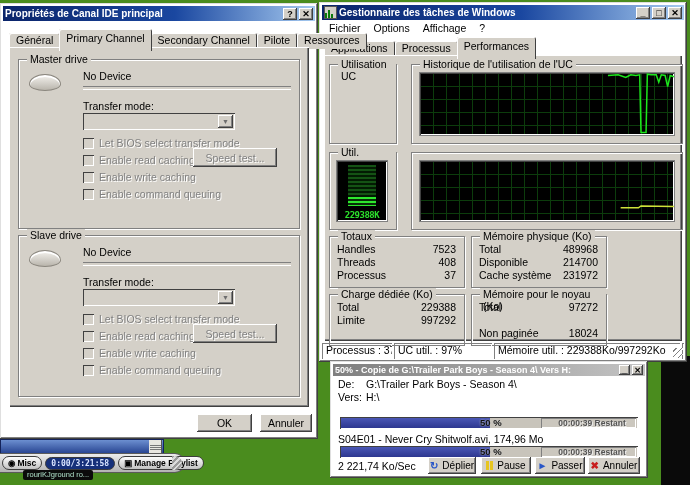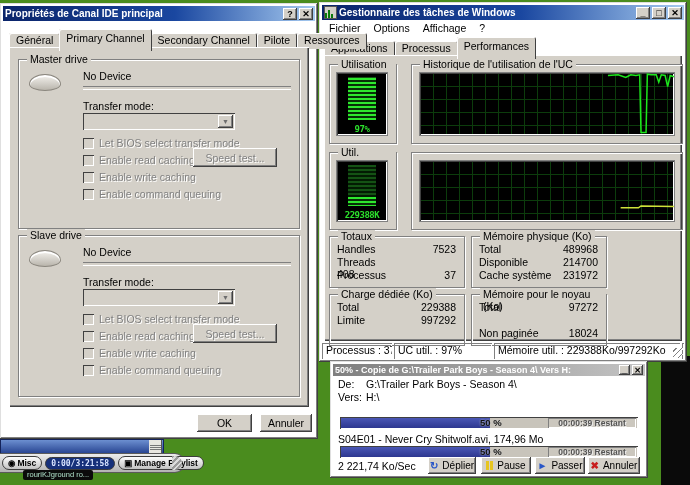--- a/index.html
+++ b/index.html
@@ -61,21 +61,21 @@
   .status-cell{box-shadow:inset 1px 1px 0 #808080,inset -1px -1px 0 #fff;padding:1px 4px;white-space:nowrap;overflow:hidden;}
   .grip{flex:1 1 auto;box-shadow:inset 1px 1px 0 #808080,inset -1px -1px 0 #fff;position:relative;}
   .grip::after{content:"";position:absolute;right:1px;bottom:1px;width:10px;height:10px;
     background:repeating-linear-gradient(135deg,transparent 0 2px,#808080 2px 3px,#fff 3px 4px);}
   
   .pbar{position:absolute;height:12px;background:#c8c4bb;box-shadow:inset 1px 1px 0 #404040,inset -1px -1px 0 #fff;}
   .pfill{position:absolute;left:1px;top:1px;bottom:1px;background:linear-gradient(180deg,#4a57b5,#2d3790);}
   .plabel{position:absolute;left:47%;top:0;font-weight:bold;font-size:9.5px;color:#111;text-shadow:0 0 2px #cfcfcf;}
   .premain{position:absolute;right:2px;top:1px;bottom:1px;width:88px;background:#cbc7be;
     box-shadow:inset 1px 1px 0 #808080,inset -1px -1px 0 #fff;display:flex;align-items:center;justify-content:center;
-    font-weight:bold;font-size:8.5px;color:#555;text-shadow:1px 1px 0 #eee;white-space:nowrap;}
+    font-weight:bold;font-size:8.5px;color:#555;text-shadow:1px 1px 0 #eee;white-space:nowrap;padding-left:7px;}
   .cbtn{position:absolute;height:17px;font-size:10px;}
   .ic-blue{color:#2856c8;font-weight:bold;}
   .ic-red{color:#c81e1e;font-weight:bold;}
   .ic-pause{display:inline-block;width:7px;height:9px;
     background:linear-gradient(90deg,#e7c51f 0 3px,transparent 3px 4px,#e7c51f 4px 7px);}
   
   #player-bar{position:absolute;left:0;top:439px;width:162px;height:14px;border:1px solid #14235a;
     background:linear-gradient(180deg,#6c8fd0,#24408e);}
   #player-scroll{position:absolute;right:1px;top:0;width:11px;height:12px;background:#e8e6e0;
     box-shadow:inset -1px -1px 0 #555;display:flex;flex-direction:column;justify-content:center;gap:1px;padding:1px;}
@@ -141,27 +141,20 @@
     </div>
     <div class="tabstrip" style="left:5px;top:35px;height:20px;">
       <div class="tab">Applications</div>
       <div class="tab">Processus</div>
       <div class="tab active">Performances</div>
     </div>
     <div class="tabpage" style="left:5px;top:53px;right:5px;bottom:21px;"></div>
 
     <div class="groupbox" style="left:10px;top:62px;width:66px;height:78px;">
       <span class="legend">Utilisation UC</span>
-      <div class="led-panel" style="left:7px;top:8px;width:50px;height:62px;">
-        <div class="meter-col">
-          <div class="seg-dim" style="flex:1"></div>
-          <div class="seg-bright" style="height: 97%;"></div>
-        </div>
-        <div class="led-value">97%</div>
-      </div>
     </div>
 
     <div class="groupbox" style="left:92px;top:62px;width:270px;height:78px;">
       <span class="legend">Historique de l'utilisation de l'UC</span>
       <div class="graph" style="left:8px;top:8px;right:8px;bottom:8px;">
         <svg id="cpu-trace" viewBox="0 0 100 100" preserveAspectRatio="none">
             <polyline points="74,4 78,3 81,7 83,3 85,4 86.5,3 87,96 89,96 89.5,2 91,3 93,3 94,15 95,3 96.5,4 97.5,22 98.5,4 100,6" fill="none" stroke="#1ce61c" stroke-width="1.5" vector-effect="non-scaling-stroke"></polyline>
           </svg>
       </div>
     </div>
@@ -184,21 +177,21 @@
           </svg>
       </div>
     </div>
 
     <div class="groupbox" style="left:10px;top:234px;width:134px;height:50px;">
       <span class="legend">Totaux</span>
       <div class="grp-row" style="top:6px;">
           <span>Handles</span>
           <span>7523</span>
         </div>
-      <div class="grp-row" style="top:19px;flex-direction:column;">
+      <div class="grp-row" style="top:19px;">
           <span>Threads</span>
           <span>408</span>
         </div>
       <div class="grp-row" style="top:32px;">
           <span>Processus</span>
           <span>37</span>
         </div>
     </div>
 
     <div class="groupbox" style="left:152px;top:234px;width:134px;height:50px;">

